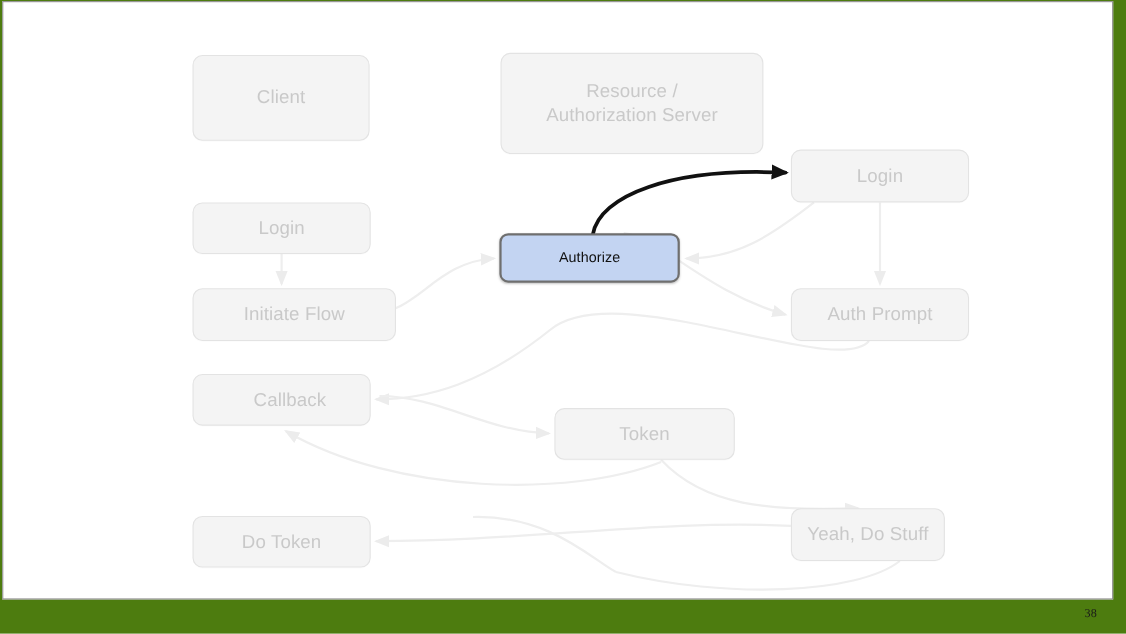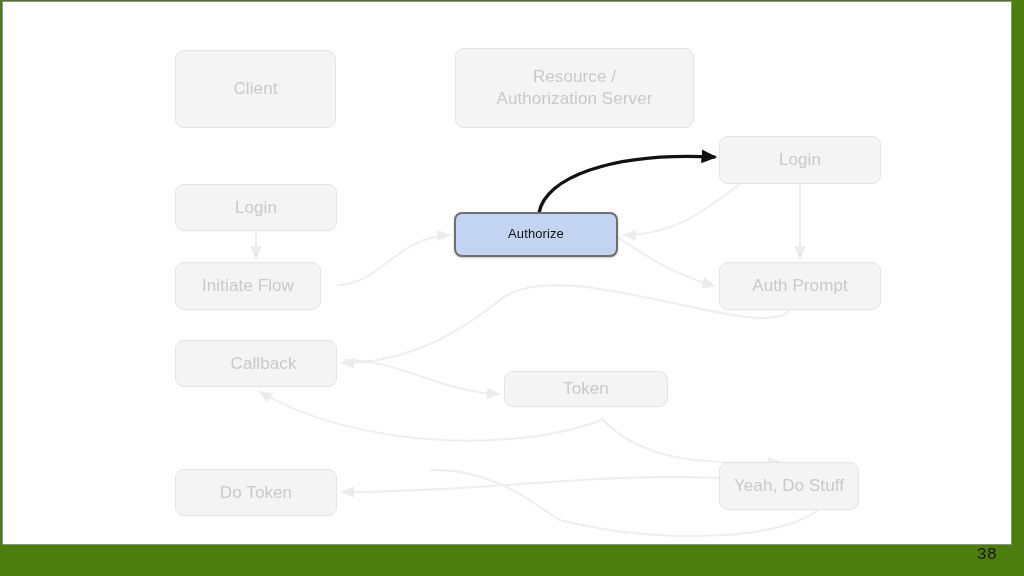--- a/index.html
+++ b/index.html
@@ -75,23 +75,23 @@
     color: #101010;
     border-radius: 8px;
     font-size: 13px;
     box-shadow: 0 1px 2px rgba(0,0,0,0.22);
   }
 
   #page-number {
     position: absolute;
     right: 27px;
     bottom: 12px;
-    font-size: 17px;
+    font-size: 11px;
     color: #1a1a1a;
-    font-family: Liberation Mono, monospace;
+    font-family: Liberation Serif, serif;
   }
 
   .edge-faded {
     fill: none;
     stroke: #eeeeee;
     stroke-width: 2;
   }
   .edge-strong {
     fill: none;
     stroke: #111111;
@@ -139,50 +139,50 @@
 
     <path class="edge-faded" d="M 430 470 C 500 468 540 510 560 520"></path>
 
     <path class="edge-strong" marker-end="url(#arrow-strong)" d="M 539 213 C 545 178 610 152 714 157"></path>
   </svg>
 
   <div class="node dim" style="left:175px; top:50px; width:161px; height:78px;">
     <span>Client</span>
   </div>
 
-  <div class="node dim" style="left:455px; top:48px; width:239px; height:80px;">
+  <div class="node dim" style="left:455px; top:48px; width:239px; height:92px;">
     <span>Resource /
 Authorization Server</span>
   </div>
 
   <div class="node dim" style="left:719px; top:136px; width:162px; height:48px;">
     <span>Login</span>
   </div>
 
   <div class="node dim" style="left:175px; top:184px; width:162px; height:47px;">
     <span>Login</span>
   </div>
 
   <div class="node highlight" style="left:454px; top:212px; width:164px; height:45px;">
     <span>Authorize</span>
   </div>
 
-  <div class="node dim" style="left:175px; top:262px; width:146px; height:48px;">
+  <div class="node dim" style="left:175px; top:262px; width:185px; height:48px;">
     <span>Initiate Flow</span>
   </div>
 
   <div class="node dim" style="left:719px; top:262px; width:162px; height:48px;text-align:center;">
     <span>Auth Prompt</span>
   </div>
 
   <div class="node dim" style="left:175px; top:340px; width:162px; height:47px;padding-left:15px;">
     <span>Callback</span>
   </div>
 
-  <div class="node dim" style="left:504px; top:371px; width:164px; height:36px;">
+  <div class="node dim" style="left:504px; top:371px; width:164px; height:47px;">
     <span>Token</span>
   </div>
 
   <div class="node dim" style="left:175px; top:469px; width:162px; height:47px;">
     <span>Do Token</span>
   </div>
 
   <div class="node dim" style="left:719px; top:462px; width:140px; height:48px;">
     <span>Yeah, Do Stuff</span>
   </div>

